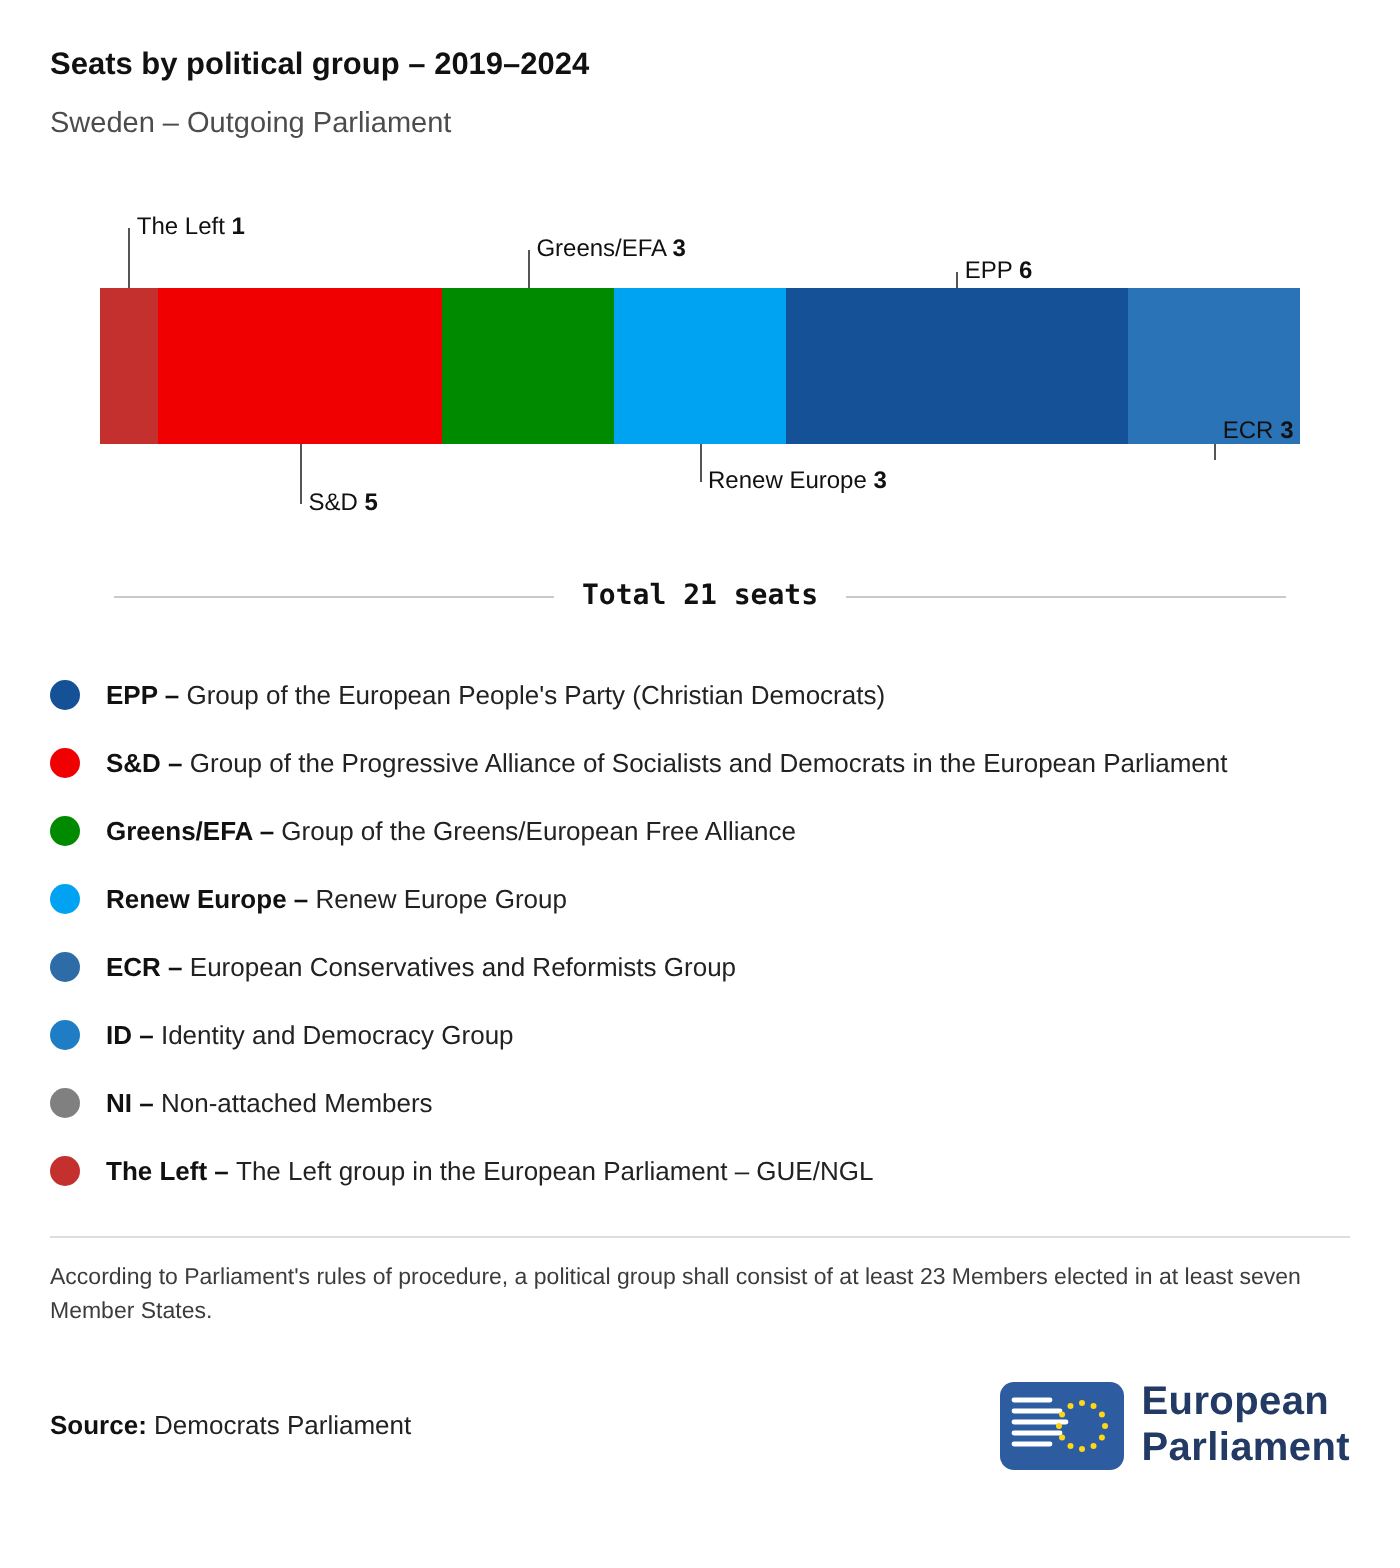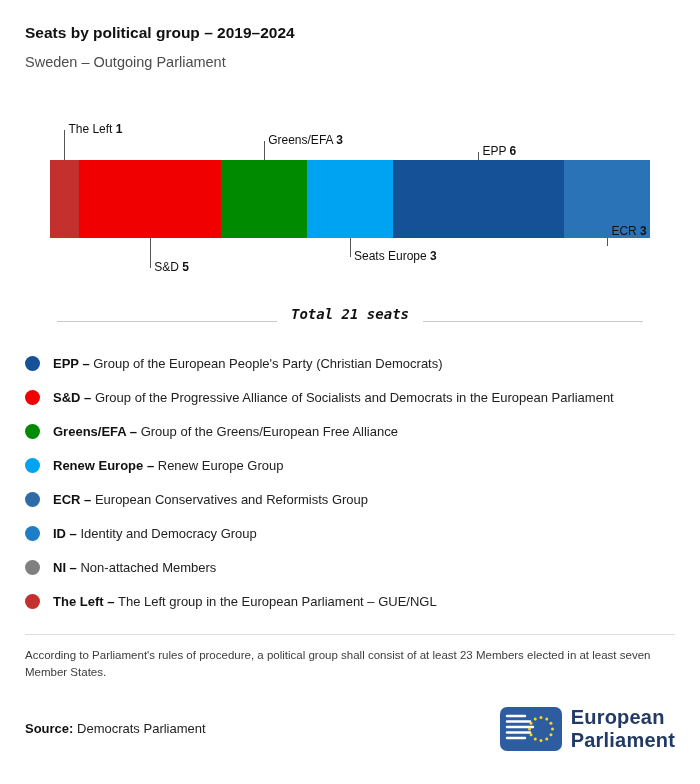--- a/index.html
+++ b/index.html
@@ -2,29 +2,29 @@
 <html><head>
 <meta charset="utf-8">
 <style>
   html,body{margin:0;padding:0;background:#fff;}
   body{width:700px;height:784px;overflow:hidden;font-family:"Liberation Sans",sans-serif;color:#1a1a1a;}
   .page{box-sizing:border-box;width:700px;height:576px;padding:20px 25px 16px;position:relative;}
 
   .title{font-size:15.5px;font-weight:bold;margin:4px 0 12px;color:#111;}
   .subtitle{font-size:14.5px;color:#4c4c4c;margin:0;font-weight:normal;}
 
-  .chart-block{margin-top:46px;}
+  .chart-block{margin-top:30px;}
   .chart-area{position:relative;margin:0 25px;height:164px;}
   .bar{position:absolute;top:44px;left:0;right:0;height:78px;display:flex;}
   .seg{height:100%;}
   .ann-line{position:absolute;width:1px;background:#555;}
   .ann-label{position:absolute;font-size:12px;color:#111;white-space:nowrap;line-height:13px;}
   .ann-label b{font-weight:bold;}
 
-  .total-row{display:flex;align-items:flex-end;gap:14px;margin:26px 32px 0 32px;font-style:italic;}
+  .total-row{display:flex;align-items:center;gap:14px;margin:26px 32px 0 32px;}
   .total-row .rule{flex:1;height:1px;background:#c9c9c9;}
   .total-text{font-family:"DejaVu Sans Mono",monospace;font-weight:bold;font-size:14px;color:#111;white-space:nowrap;}
 
   .legend{margin-top:24px;}
   .legend-heading{font-size:15px;font-weight:bold;margin:0 0 8px;color:#111;}
   .legend-item{display:flex;align-items:center;height:34px;}
   .dot{width:15px;height:15px;border-radius:50%;margin-right:13px;flex:none;}
   .legend-text{font-size:13px;color:#222;white-space:nowrap;}
   .legend-text b{color:#111;font-weight:bold;}
 
@@ -56,21 +56,21 @@
           <div class="seg" style="width: 14.2857%; background: rgb(43, 115, 183);"></div>
         </div>
 
     <div class="ann-line" style="left: 2.4%; height: 30px; top: 14px;"></div>
         <div class="ann-label" style="left: calc(2.4% + 4px); top: 7px;"><span>The Left </span><b>1</b></div>
         <div class="ann-line" style="left: 16.7%; height: 30px; top: 122px;"></div>
         <div class="ann-label" style="left: calc(16.7% + 4px); top: 145px;"><span>S&amp;D </span><b>5</b></div>
         <div class="ann-line" style="left: 35.7%; height: 19px; top: 25px;"></div>
         <div class="ann-label" style="left: calc(35.7% + 4px); top: 18px;"><span>Greens/EFA </span><b>3</b></div>
         <div class="ann-line" style="left: 50%; height: 19px; top: 122px;"></div>
-        <div class="ann-label" style="left: calc(50% + 4px); top: 134px;"><span>Seats Europe </span><b>3</b></div>
+        <div class="ann-label" style="left: calc(50% + 4px); top: 134px;"><span>Renew Europe </span><b>3</b></div>
         <div class="ann-line" style="left: 71.4%; height: 8px; top: 36px;"></div>
         <div class="ann-label" style="left: calc(71.4% + 4px); top: 29px;"><span>EPP </span><b>6</b></div>
         <div class="ann-line" style="left: 92.9%; height: 8px; top: 122px;"></div>
         <div class="ann-label" style="left: calc(92.9% + 4px); top: 109px;"><span>ECR </span><b>3</b></div>
       </div>
 
     <div class="total-row">
       <div class="rule"></div>
       <div class="total-text">Total 21 seats</div>
       <div class="rule"></div>

